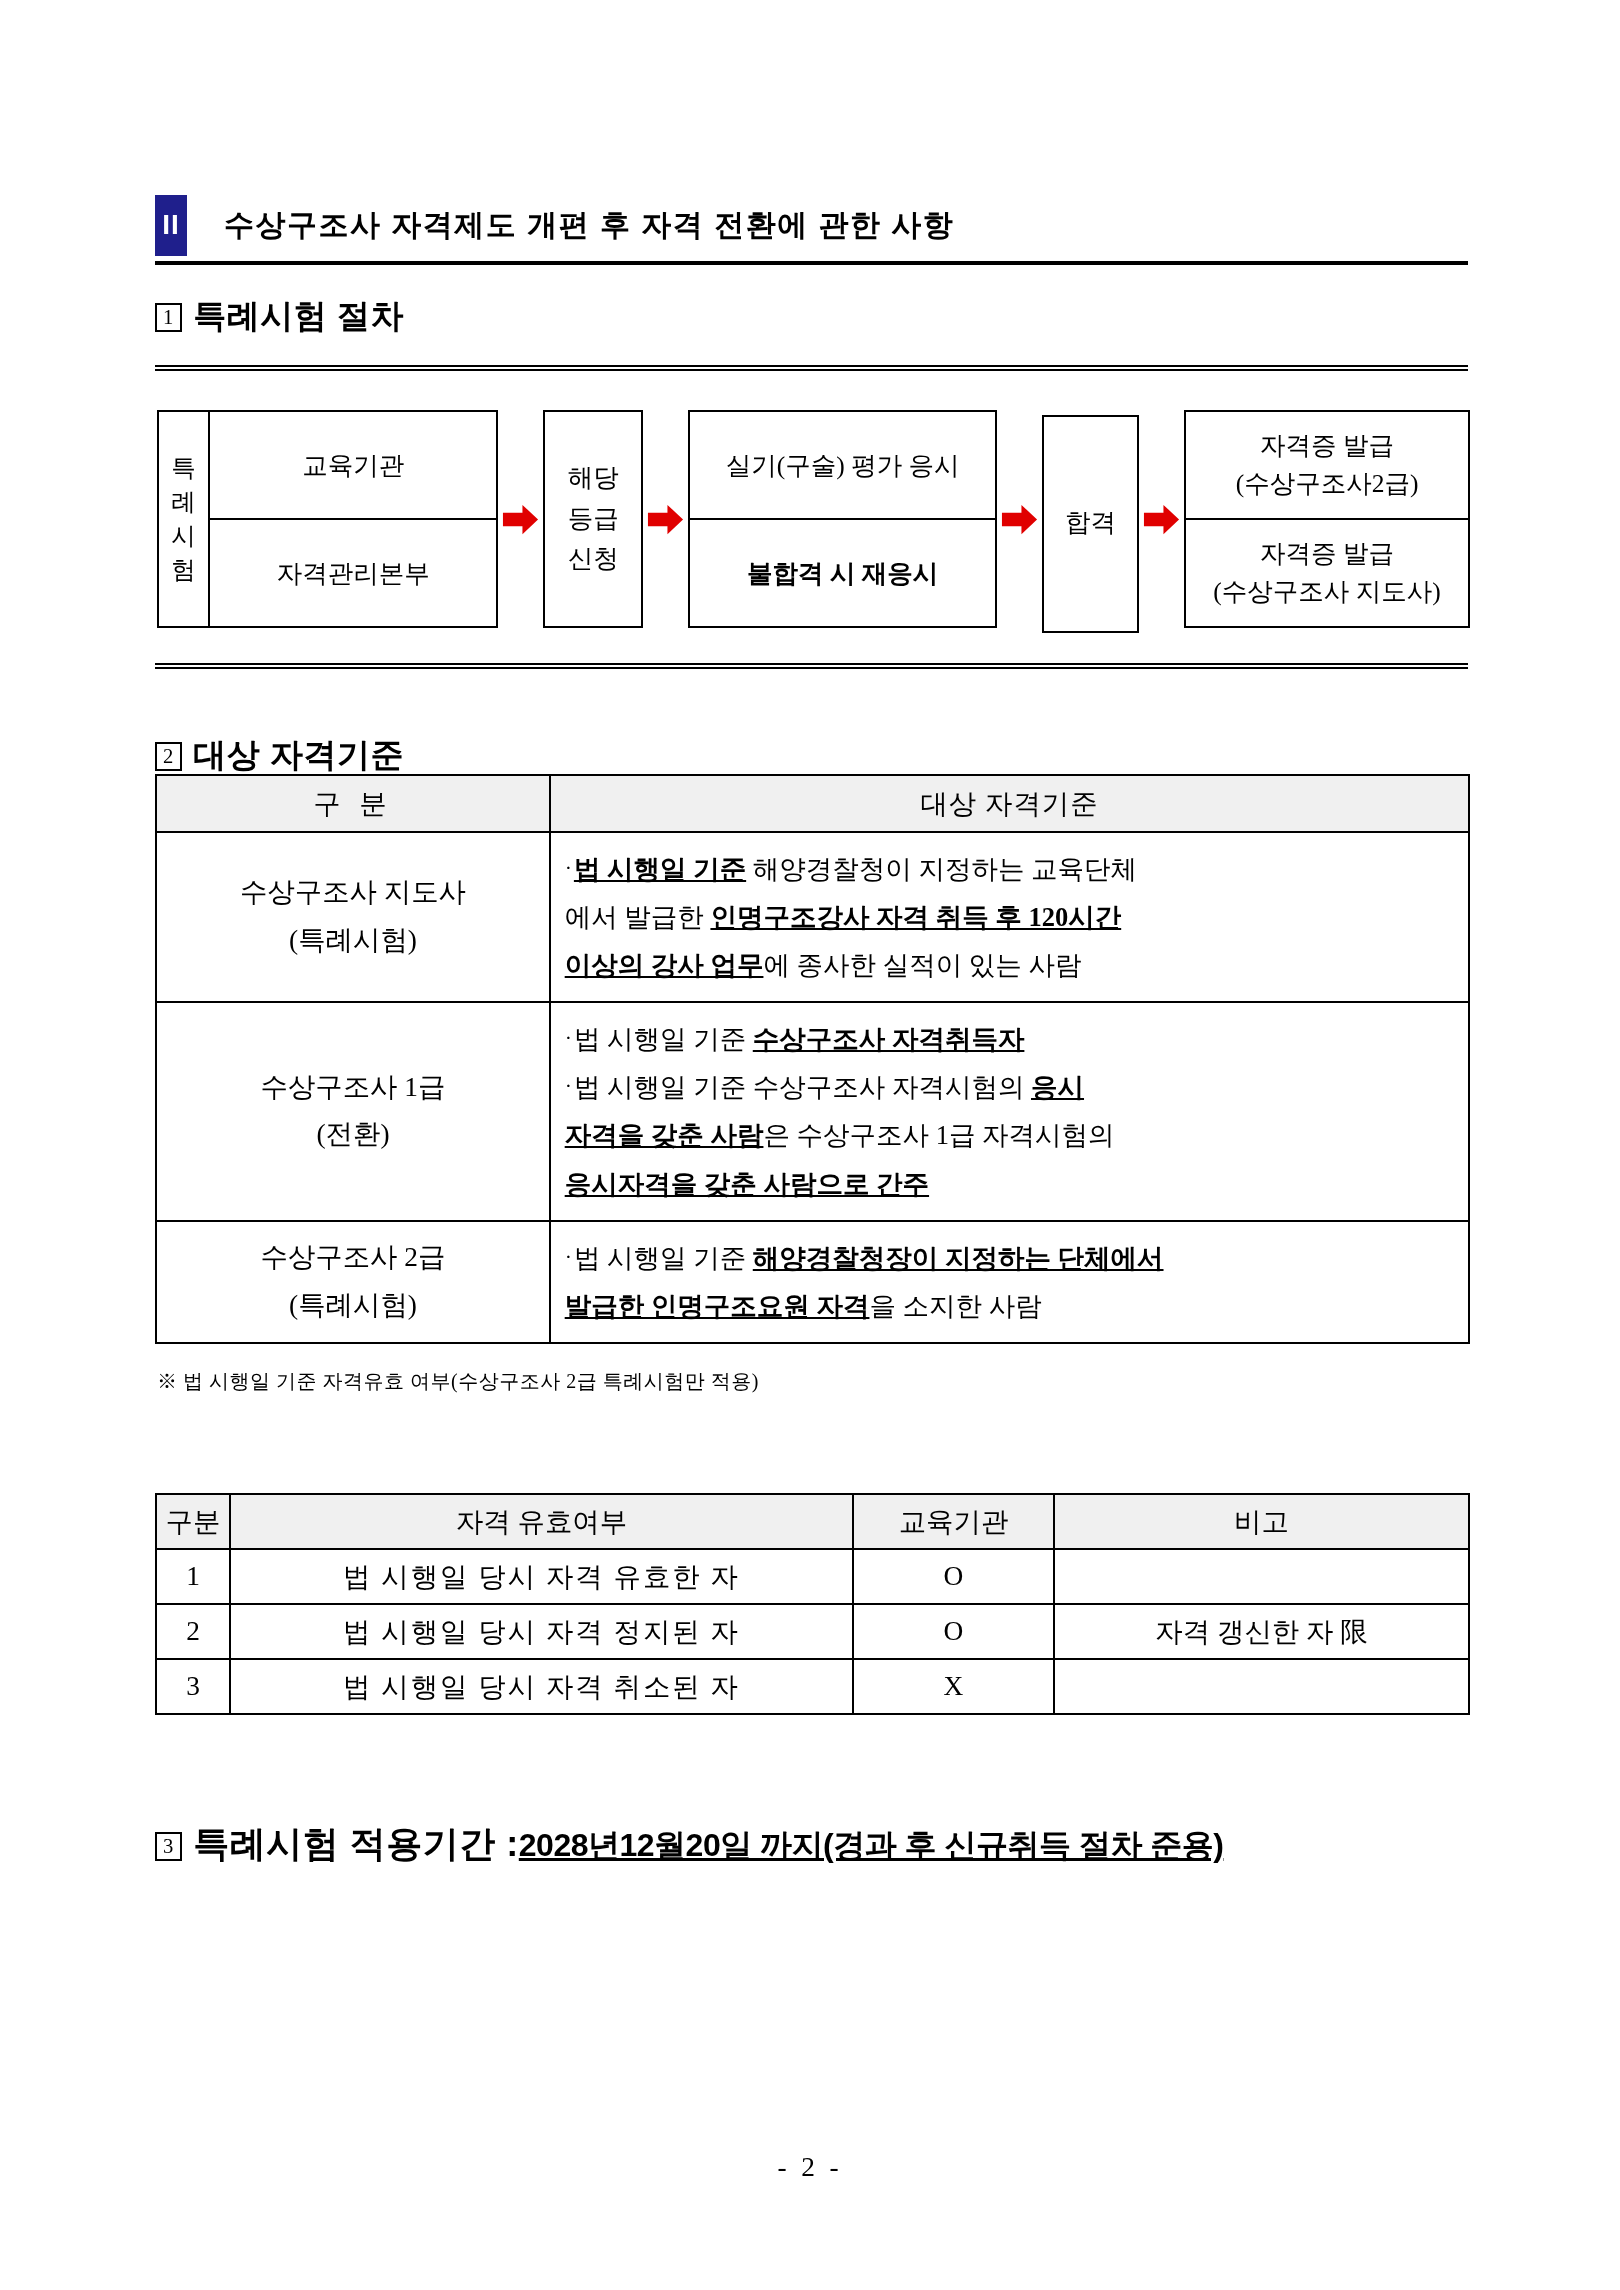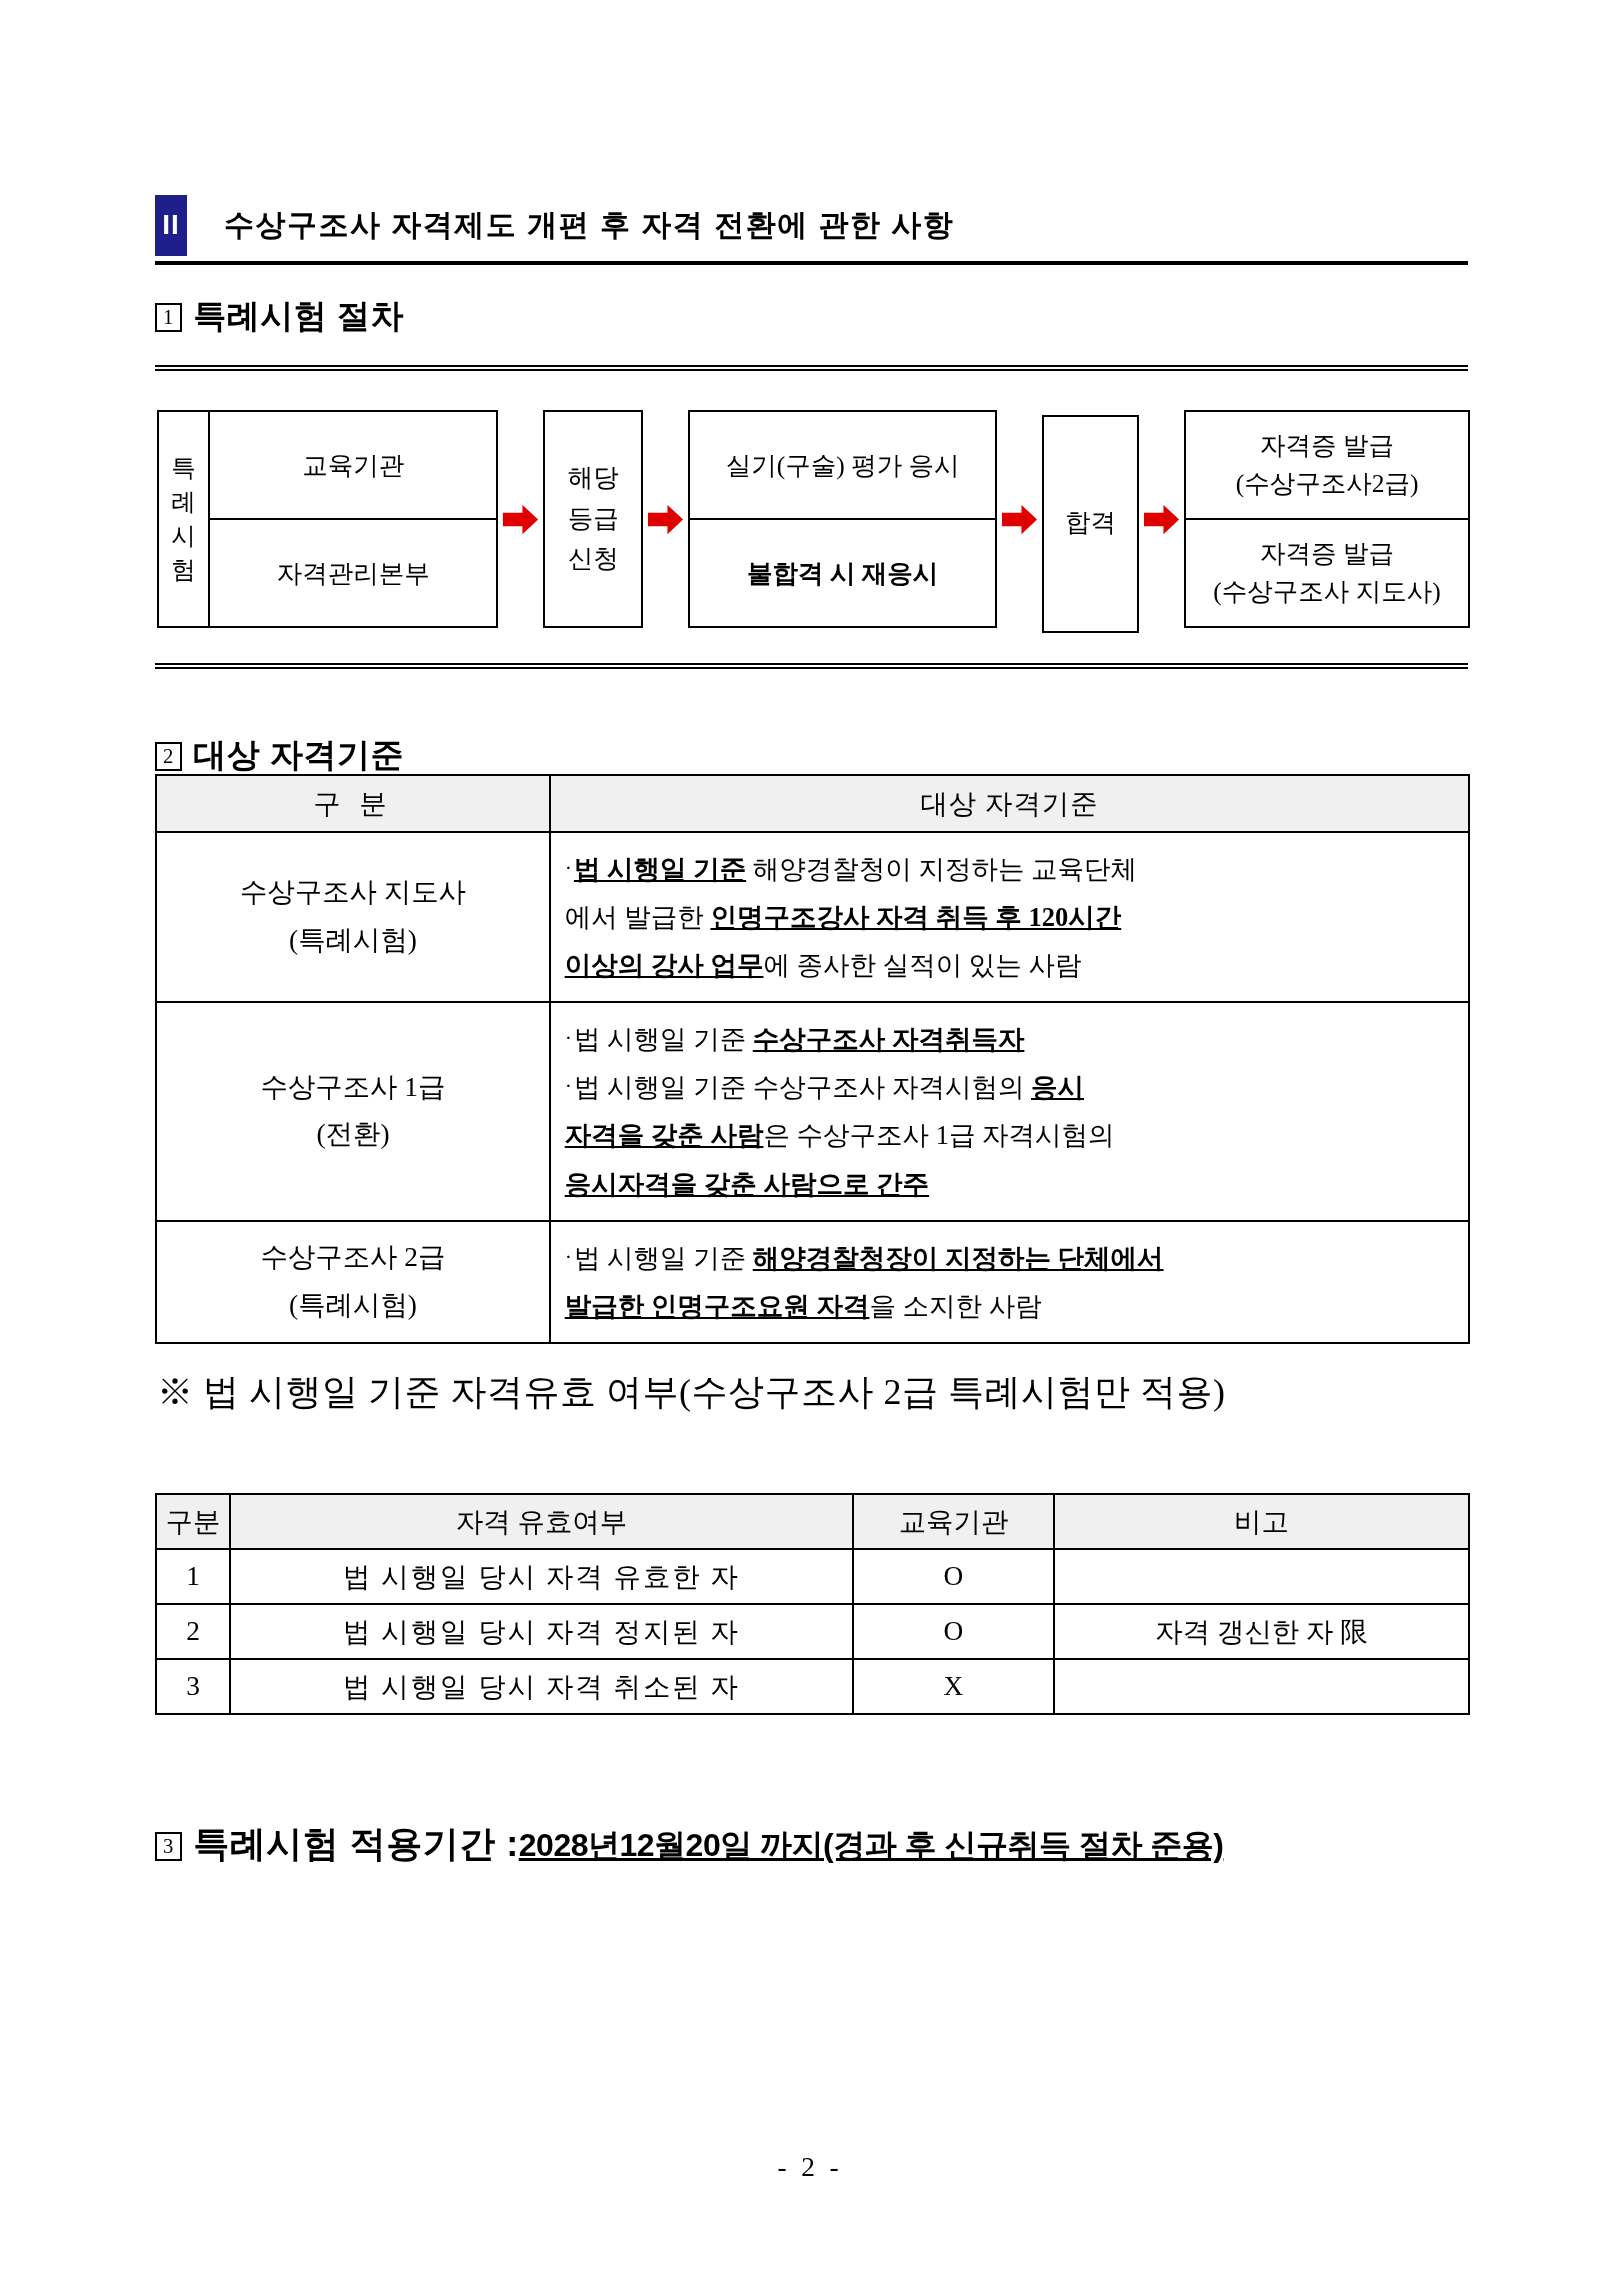--- a/index.html
+++ b/index.html
@@ -214,21 +214,21 @@
   }
   .bu { font-weight: bold; text-decoration: underline; }
   .bullet-line { display: block; white-space: nowrap; }
   .dot { font-size: 21.6px; vertical-align: 2.9px; margin-right: 2px;}
 
   
   .note {
     position: absolute;
     left: 157px;
     top: 1368px;
-    font-size: 36px;
+    font-size: 20px;
     white-space: nowrap;
     letter-spacing: 0.5px;
   }
 
   
   #table-validity {
     left: 155px;
     top: 1493px;
     width: 1313px;
     padding-left: 28px;

